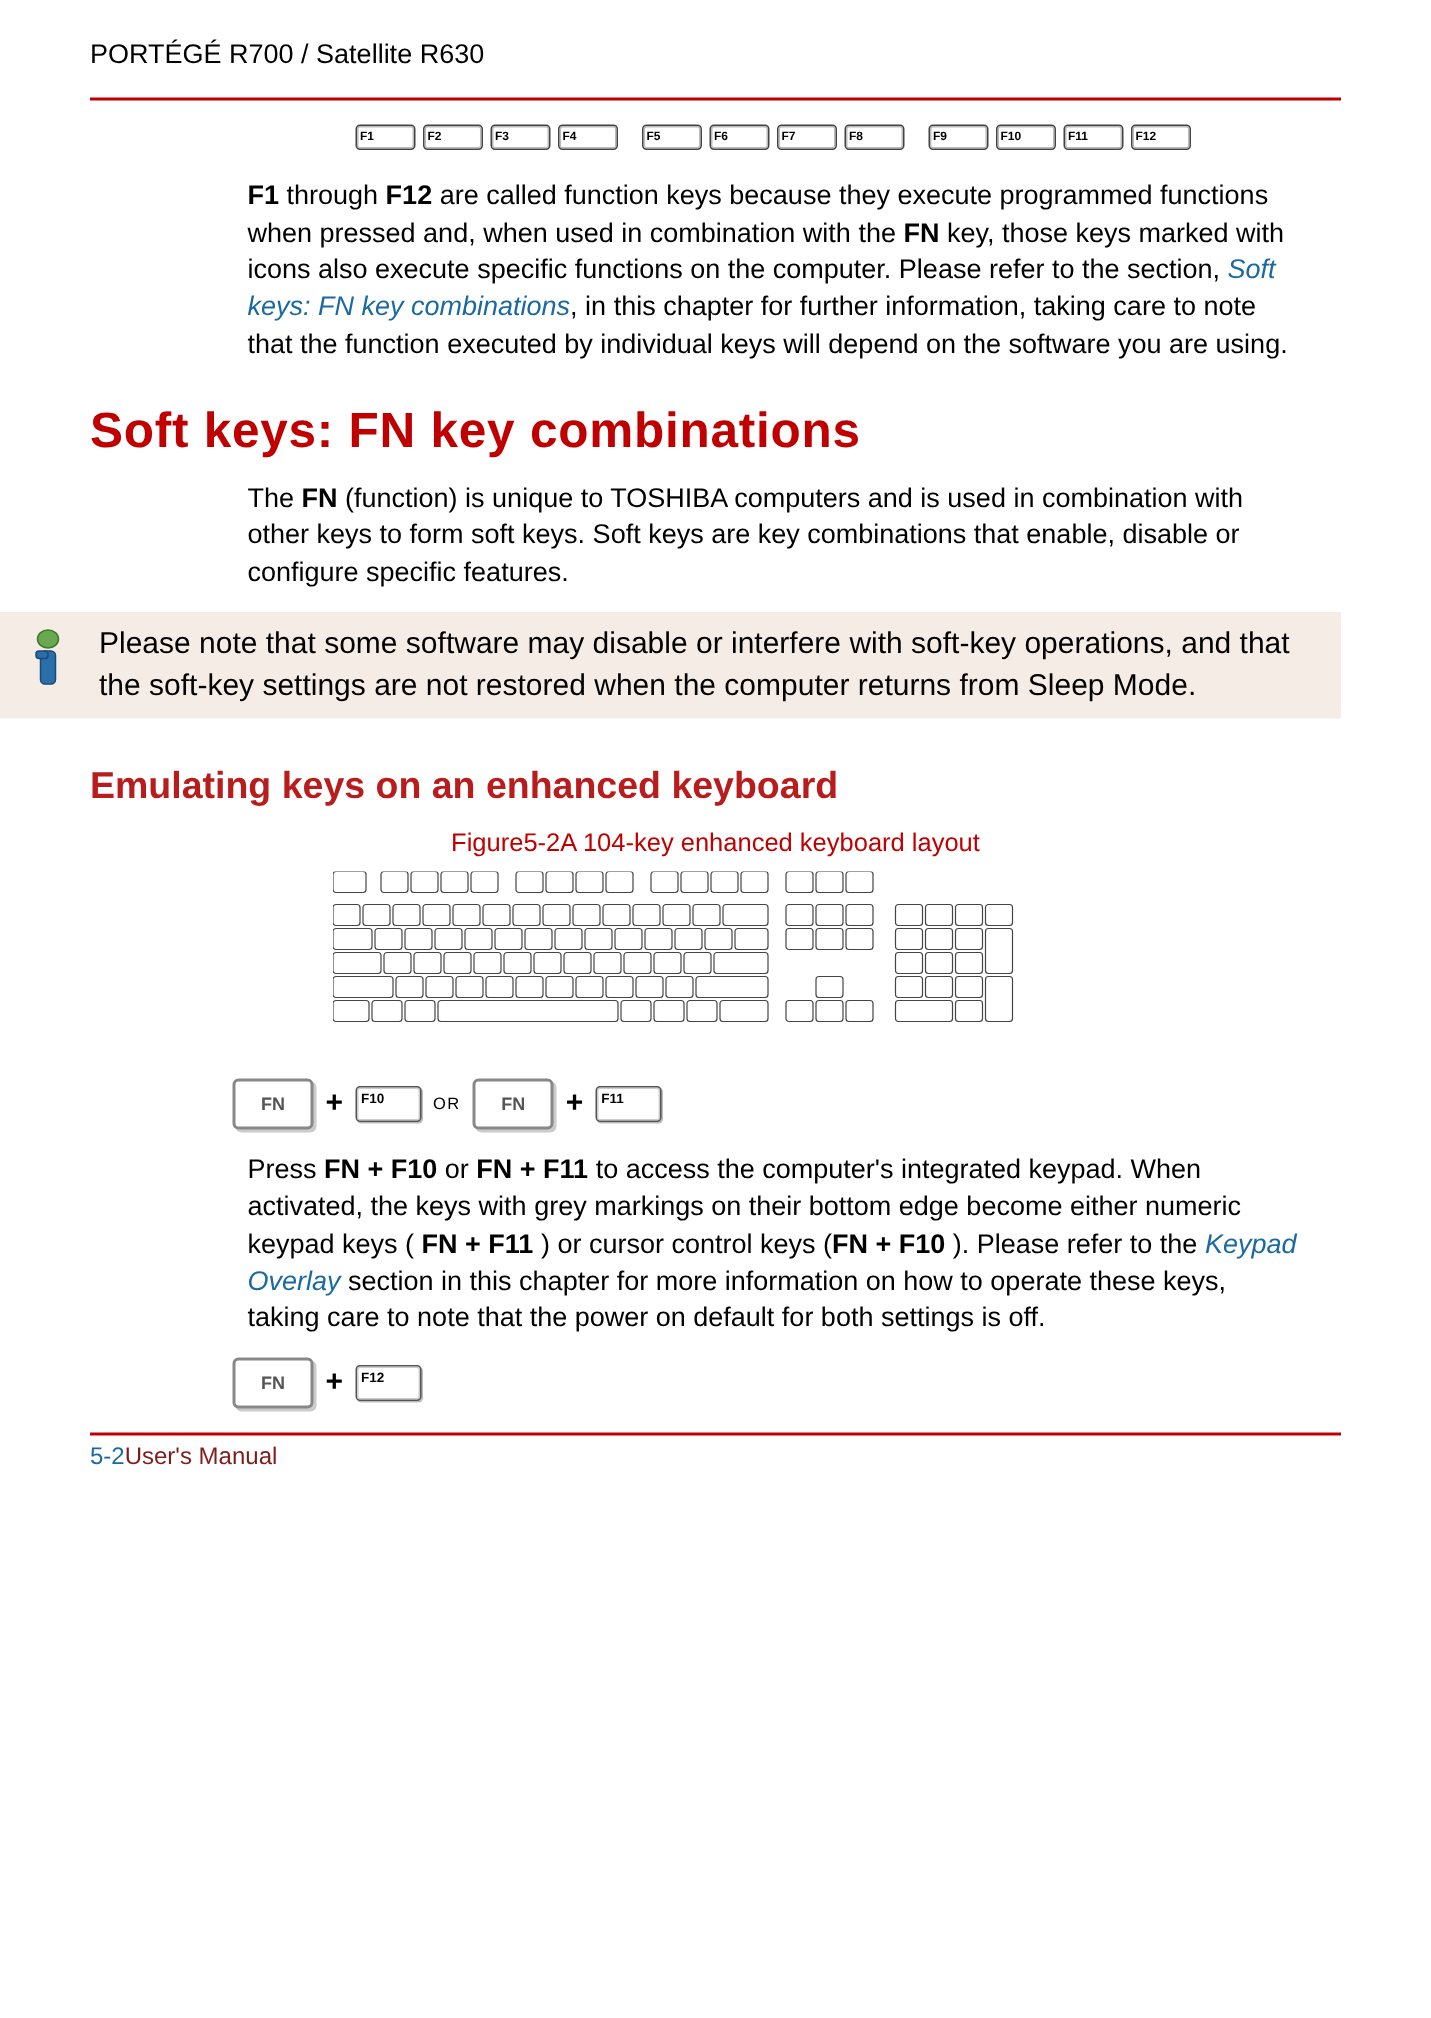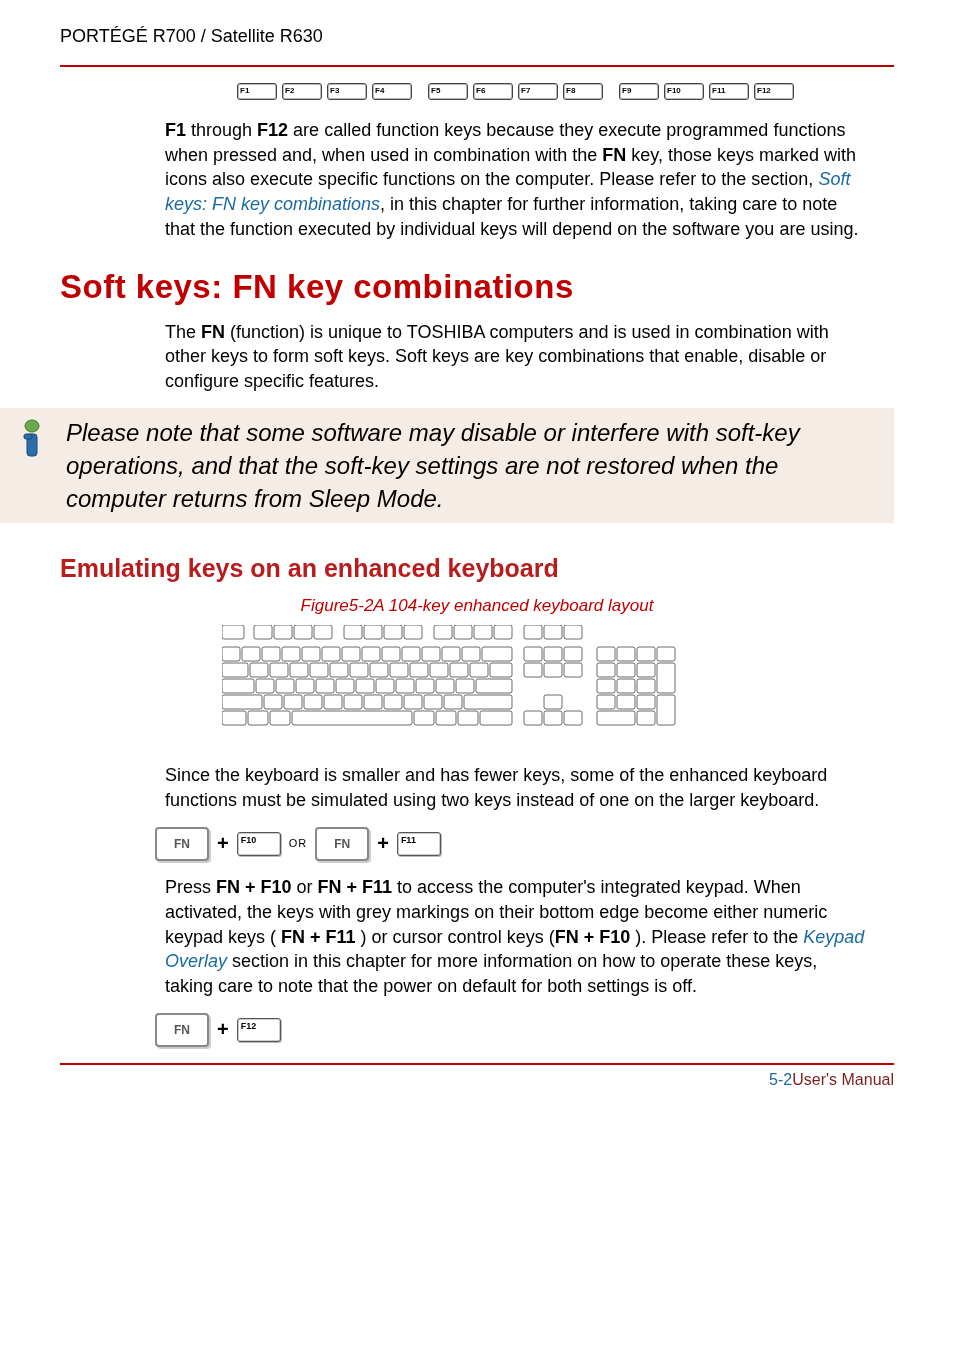--- a/index.html
+++ b/index.html
@@ -64,25 +64,24 @@
     padding: 4px 8px 4px 0;
     margin: 8px 0 6px -60px;
     margin-right: 0;
   }
   .note-icon {
     flex: 0 0 auto;
     width: 38px;
     margin-left: 14px;
     margin-top: 4px;
   }
-  .note-text { font-style: italic; font-size: 24px; padding: 4px 6px 4px 0; }
+  .note-text { font-size: 20px; padding: 4px 6px 4px 0; }
 
   .fig-caption {
     color: #c00000;
-    font-style: italic;
     text-align: center;
     font-size: 17px;
     margin: 4px 0 8px 0;
   }
 
   .kbd104-wrap { display:flex; justify-content:center; margin-bottom: 18px; }
 
   .fn-row { display:flex; align-items:center; gap:8px; margin: 10px 0 14px -10px; }
   .fn-key {
     width: 54px; height: 34px;
@@ -100,21 +99,21 @@
     font-size: 9px; font-weight: bold;
     padding: 1px 3px;
     position: relative;
     background:#fff;
     box-shadow: 1px 1px 0 #bbb, inset 0 0 0 1px #ccc;
   }
   .f-small span.lbl { position:absolute; top:1px; left:3px; }
   .plus { font-size: 20px; font-weight: bold; }
   .or-txt { font-size: 11px; letter-spacing: 1px; }
 
-  .footer { display:flex; justify-content:flex-end; font-size:16px; }
+  .footer { display:flex; justify-content:flex-start; font-size:16px; }
   .footer .pg { color:#1a6aa0; }
   .footer .man { color:#7f1d1d; }
 </style>
 </head>
 <body>
 
 <div class="header-title">PORTÉGÉ R700 / Satellite R630</div>
 <hr class="hr-red">
 
 <div class="content-indent">
@@ -326,21 +325,20 @@
           <rect x="40" y="48" width="18" height="14" rx="2"></rect>
           <rect x="60" y="48" width="18" height="30" rx="2"></rect>
         <rect x="0" y="64" width="38" height="14" rx="2"></rect>
           <rect x="40" y="64" width="18" height="14" rx="2"></rect>
       </g>
     </g>
   </svg>
 </div>
 
 <div class="content-indent">
-  <p class="para">Since the keyboard is smaller and has fewer keys, some of the enhanced keyboard functions must be simulated using two keys instead of one on the larger keyboard.</p>
 
   <div class="fn-row">
     <div class="fn-key">FN</div>
     <div class="plus">+</div>
     <div class="f-small">
         <span class="lbl">F10</span>
       </div>
     <div class="or-txt">OR</div>
     <div class="fn-key">FN</div>
     <div class="plus">+</div>

